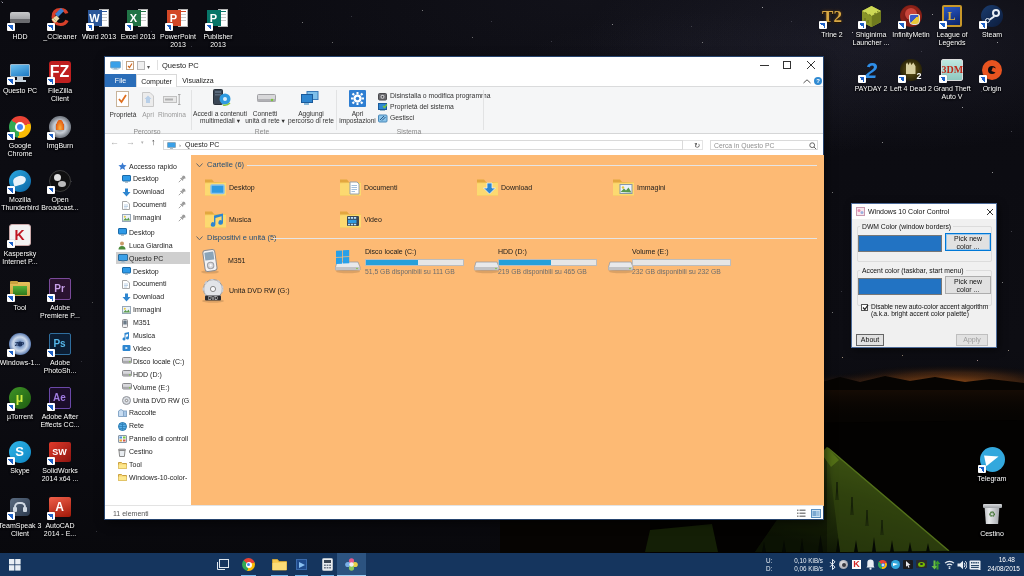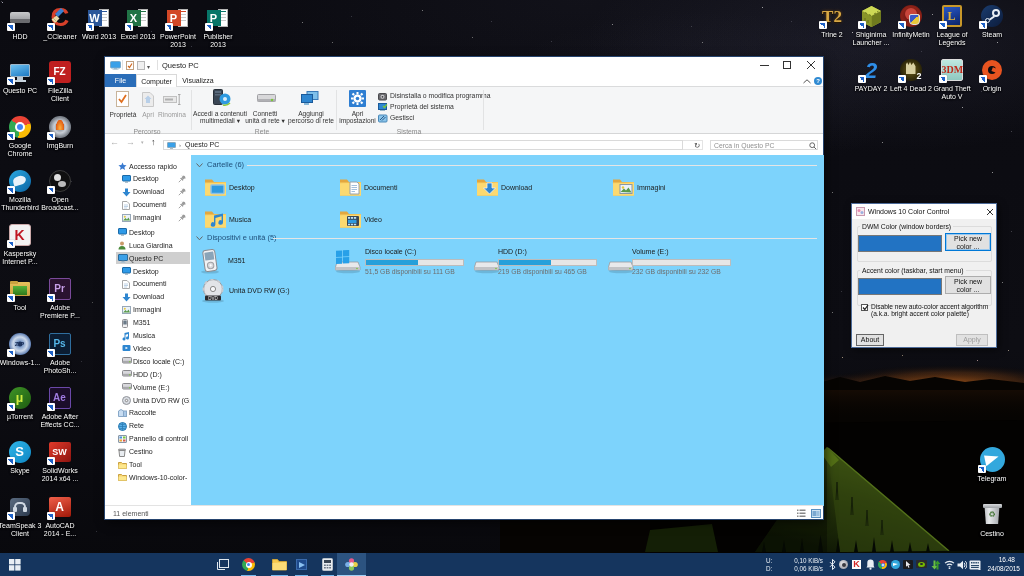--- a/index.html
+++ b/index.html
@@ -42,21 +42,21 @@
   padding-left:12px; }
 
 
 #win { position:absolute; left:104px; top:56px; width:720px; height:464px; background:#fff;
   border:1px solid #26446e; box-shadow:2px 3px 9px rgba(0,0,0,0.55); }
 #titlebar { position:absolute; left:0; top:0; width:100%; height:17px; background:#fff; }
 #tabs { position:absolute; left:0; top:17px; width:100%; height:13px; background:#fff; border-bottom:1px solid #dadbdc; }
 #ribbon { position:absolute; left:0; top:30px; width:100%; height:47px; background:#f5f6f7; border-bottom:1px solid #d5d6d7; }
 #abar { position:absolute; left:0; top:77px; width:100%; height:21px; background:#fff; }
 #navp { position:absolute; left:0; top:98px; width:85px; height:350px; background:#fff; font-size:7px; color:#242424; overflow:hidden; }
-#cont { position:absolute; left:86px; top:98px; width:633px; height:351px; background:#7dd3fc; }
+#cont { position:absolute; left:86px; top:98px; width:633px; height:351px; background:#fdba74; }
 #statusbar { position:absolute; left:0; top:448px; width:100%; height:15px; border-top:1px solid #e3e3e3;
   font-size:7px; color:#555; }
 .navrow { position:absolute; left:0; width:85px; height:12px; display:flex; align-items:center; }
 .nico { display:inline-block; width:8px; height:8px; margin-right:3px; flex:none; }
 .gbtn { position:absolute; text-align:center; font-size:6.6px; line-height:7.4px; color:#333; }
 .rgl { position:absolute; top:41px; font-size:6.8px; color:#8a8a8a; text-align:center; }
 .rdiv { position:absolute; top:3px; height:40px; width:1px; background:#e2e3e4; }
 .tile-lb { font-size:7px; color:#1a1a1a; }
 .hdr { position:absolute; font-size:7.5px; color:#1f4e79; }
 .hline { position:absolute; height:1px; background:#e5e5e5; }
@@ -210,21 +210,21 @@
           <path d="M10 0 L13 3 L7 9 L4 6 Z" fill="#3a7fd0"></path>
           <path d="M5.5 7.5 L8.5 10.5 L4 15 L0.5 11.5 Z" fill="#ead9a8"></path>
           <path d="M2 10 L6 14" stroke="#c8b070" stroke-width="1"></path>
         </svg>
         <span class="sc"></span>
       </div>
       <div class="lb">_CCleaner</div>
     </div>
 <div class="di" style="left:37px;top:61px;width:46px">
       <div class="ic">
-        <div style="position:absolute;left:0;top:0;width:22px;height:22px;border-radius:3px;background:#bf1f1f;color:#fff;font-size:10px;font-weight:bold;text-align:center;line-height:22px;">FZ</div>
+        <div style="position:absolute;left:0;top:0;width:22px;height:22px;border-radius:3px;background:#bf1f1f;color:#fff;font-size:16px;font-weight:bold;text-align:center;line-height:22px;">FZ</div>
         <span class="sc"></span>
       </div>
       <div class="lb">FileZilla<br>Client</div>
     </div>
 <div class="di" style="left:37px;top:116px;width:46px">
       <div class="ic">
         <div style="position:absolute;left:0;top:0;width:22px;height:22px;border-radius:50%;background:radial-gradient(circle at 50% 50%, #333 2px, #9aa0a8 3px, #c9ced6 6px, #7d838c 10px)"></div>
         <div style="position:absolute;left:7px;top:4px;width:8px;height:10px;background:radial-gradient(ellipse at 50% 80%, #ffb03b, #e05c14 70%, transparent 75%)"></div>
         <span class="sc"></span>
       </div>

